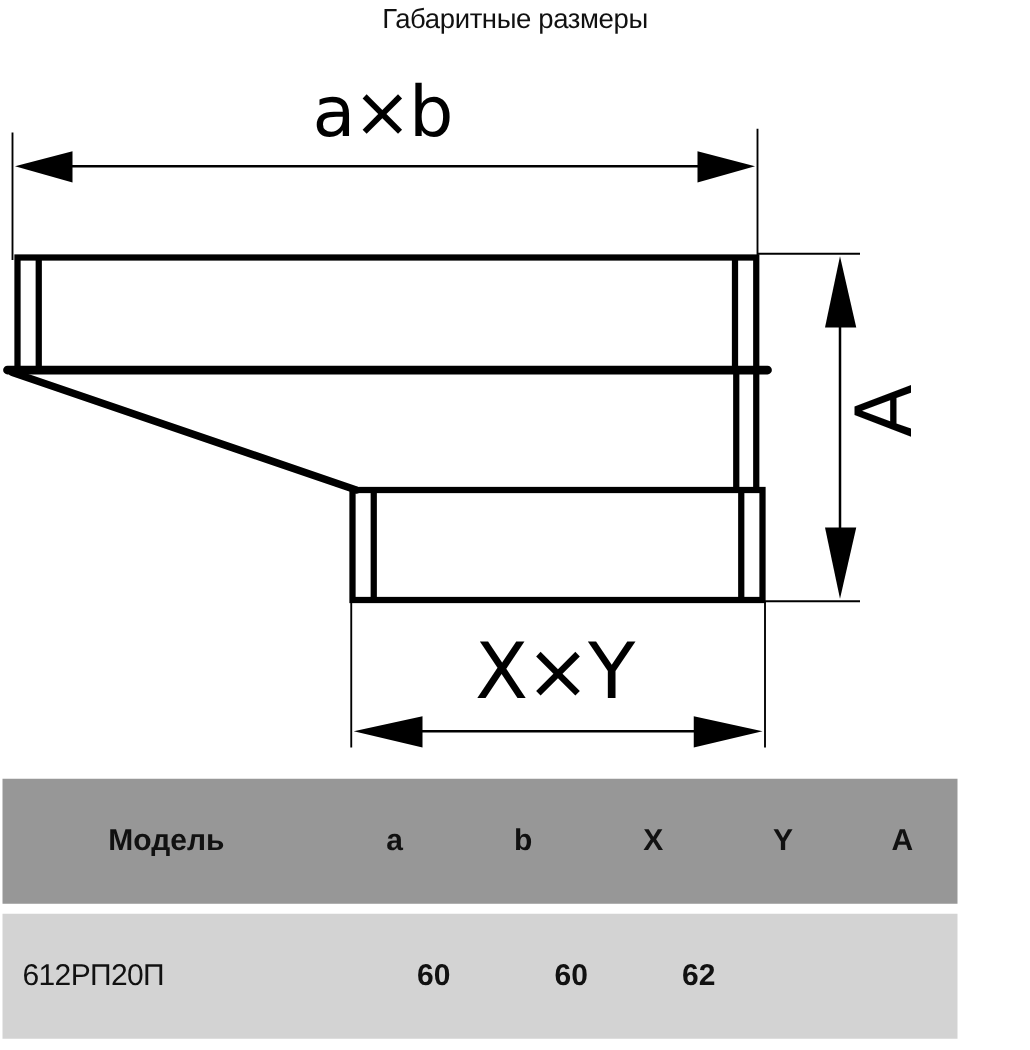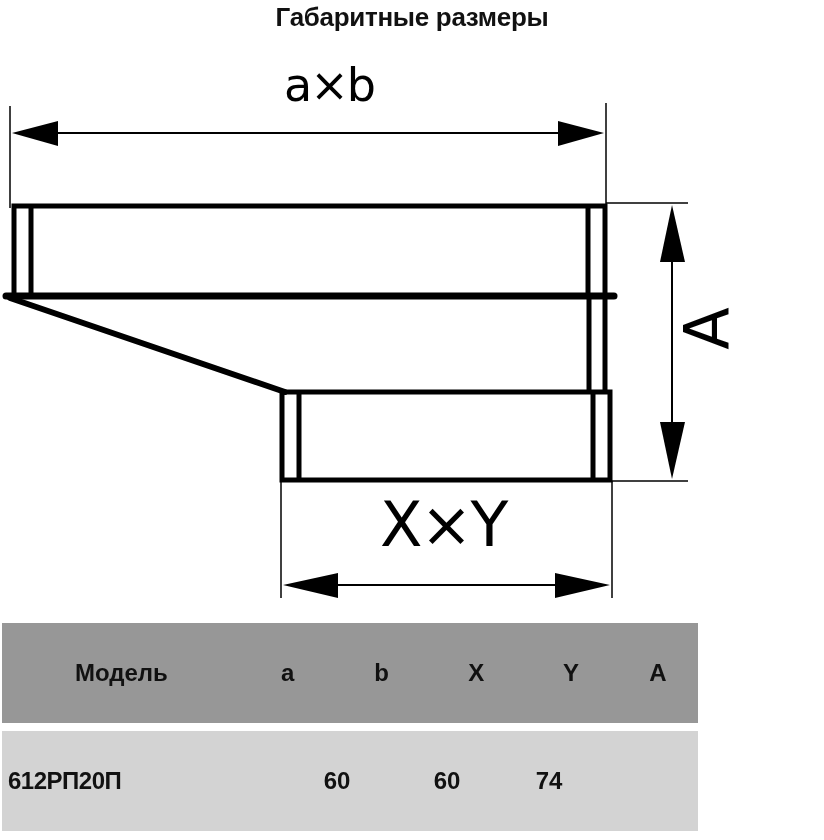--- a/index.html
+++ b/index.html
@@ -1,31 +1,31 @@
 <!DOCTYPE html>
 <html><head>
   <meta charset="utf-8">
   <style>
     html, body { margin: 0; padding: 0; background: #ffffff; }
     body { width: 824px; height: 840px; position: relative; overflow: hidden;
            font-family: "Liberation Sans", "DejaVu Sans", sans-serif; color: #111; }
     .title { position: absolute; left: 0; top: 2px; width: 824px; text-align: center;
-             font-size: 26px; font-weight: bold; letter-spacing: -0.3px; }
+             font-size: 22px; font-weight: normal; letter-spacing: -0.3px; }
     svg.drawing { position: absolute; left: 0; top: 0; }
     .dim-label { position: absolute; font-family: "DejaVu Sans", sans-serif; font-weight: normal; color: #000; }
-    .lbl-ab { left: 250px; top: 58px; font-size: 46px; letter-spacing: -2px; margin-left: 34px; }
-    .lbl-xy { left: 380px; top: 488px; font-size: 62px; letter-spacing: -2px; }
+    .lbl-ab { left: 250px; top: 58px; font-size: 56px; letter-spacing: -2px; }
+    .lbl-xy { left: 380px; top: 500px; font-size: 62px; letter-spacing: -2px; }
     .lbl-a { left: 672px; top: 292px; font-size: 62px; transform: rotate(-90deg); transform-origin: center; width: 70px; text-align: center; }
-    .table { position: absolute; left: 2px; top: 623px; width: 696px; }
+    .table { position: absolute; left: 2px; top: 623px; width: 764px; }
     .thead { height: 100px; background: #979797; display: flex; align-items: center; }
     .trow { margin-top: 8px; height: 100px; background: #d3d3d3; display: flex; align-items: center; }
     .cell { font-size: 24px; text-align: center; }
     .c0 { width: 280px; text-align: center; }
     .thead .c0 { font-weight: bold; padding-left: 0; }
-    .trow .c0 { text-align: left; padding-left: 6px; width: 274px; font-weight: bold; letter-spacing: -0.5px; }
+    .trow .c0 { text-align: left; padding-left: 16px; width: 274px; font-weight: normal; letter-spacing: -0.5px; }
     .c1 { width: 110px; } .c2 { width: 110px; } .c3 { width: 112px; } .c4 { width: 110px; } .c5 { width: 94px; }
     .thead .cell, .trow .cell.num { font-weight: bold; }
   </style>
 </head>
 <body>
 
 <div class="title">Габаритные размеры</div>
 
 <svg class="drawing" width="824" height="620" viewBox="0 0 824 620">
   <g fill="none" stroke="#000">
@@ -78,15 +78,15 @@
     <div class="cell c1">a</div>
     <div class="cell c2">b</div>
     <div class="cell c3">X</div>
     <div class="cell c4">Y</div>
     <div class="cell c5">A</div>
   </div>
   <div class="trow">
     <div class="cell c0">612РП20П</div>
     <div class="cell c2 num">60</div>
     <div class="cell c4 num">60</div>
-    <div class="cell c5 num">74</div>
+    <div class="cell c5 num">62</div>
   </div>
 </div>
 
 </body></html>

